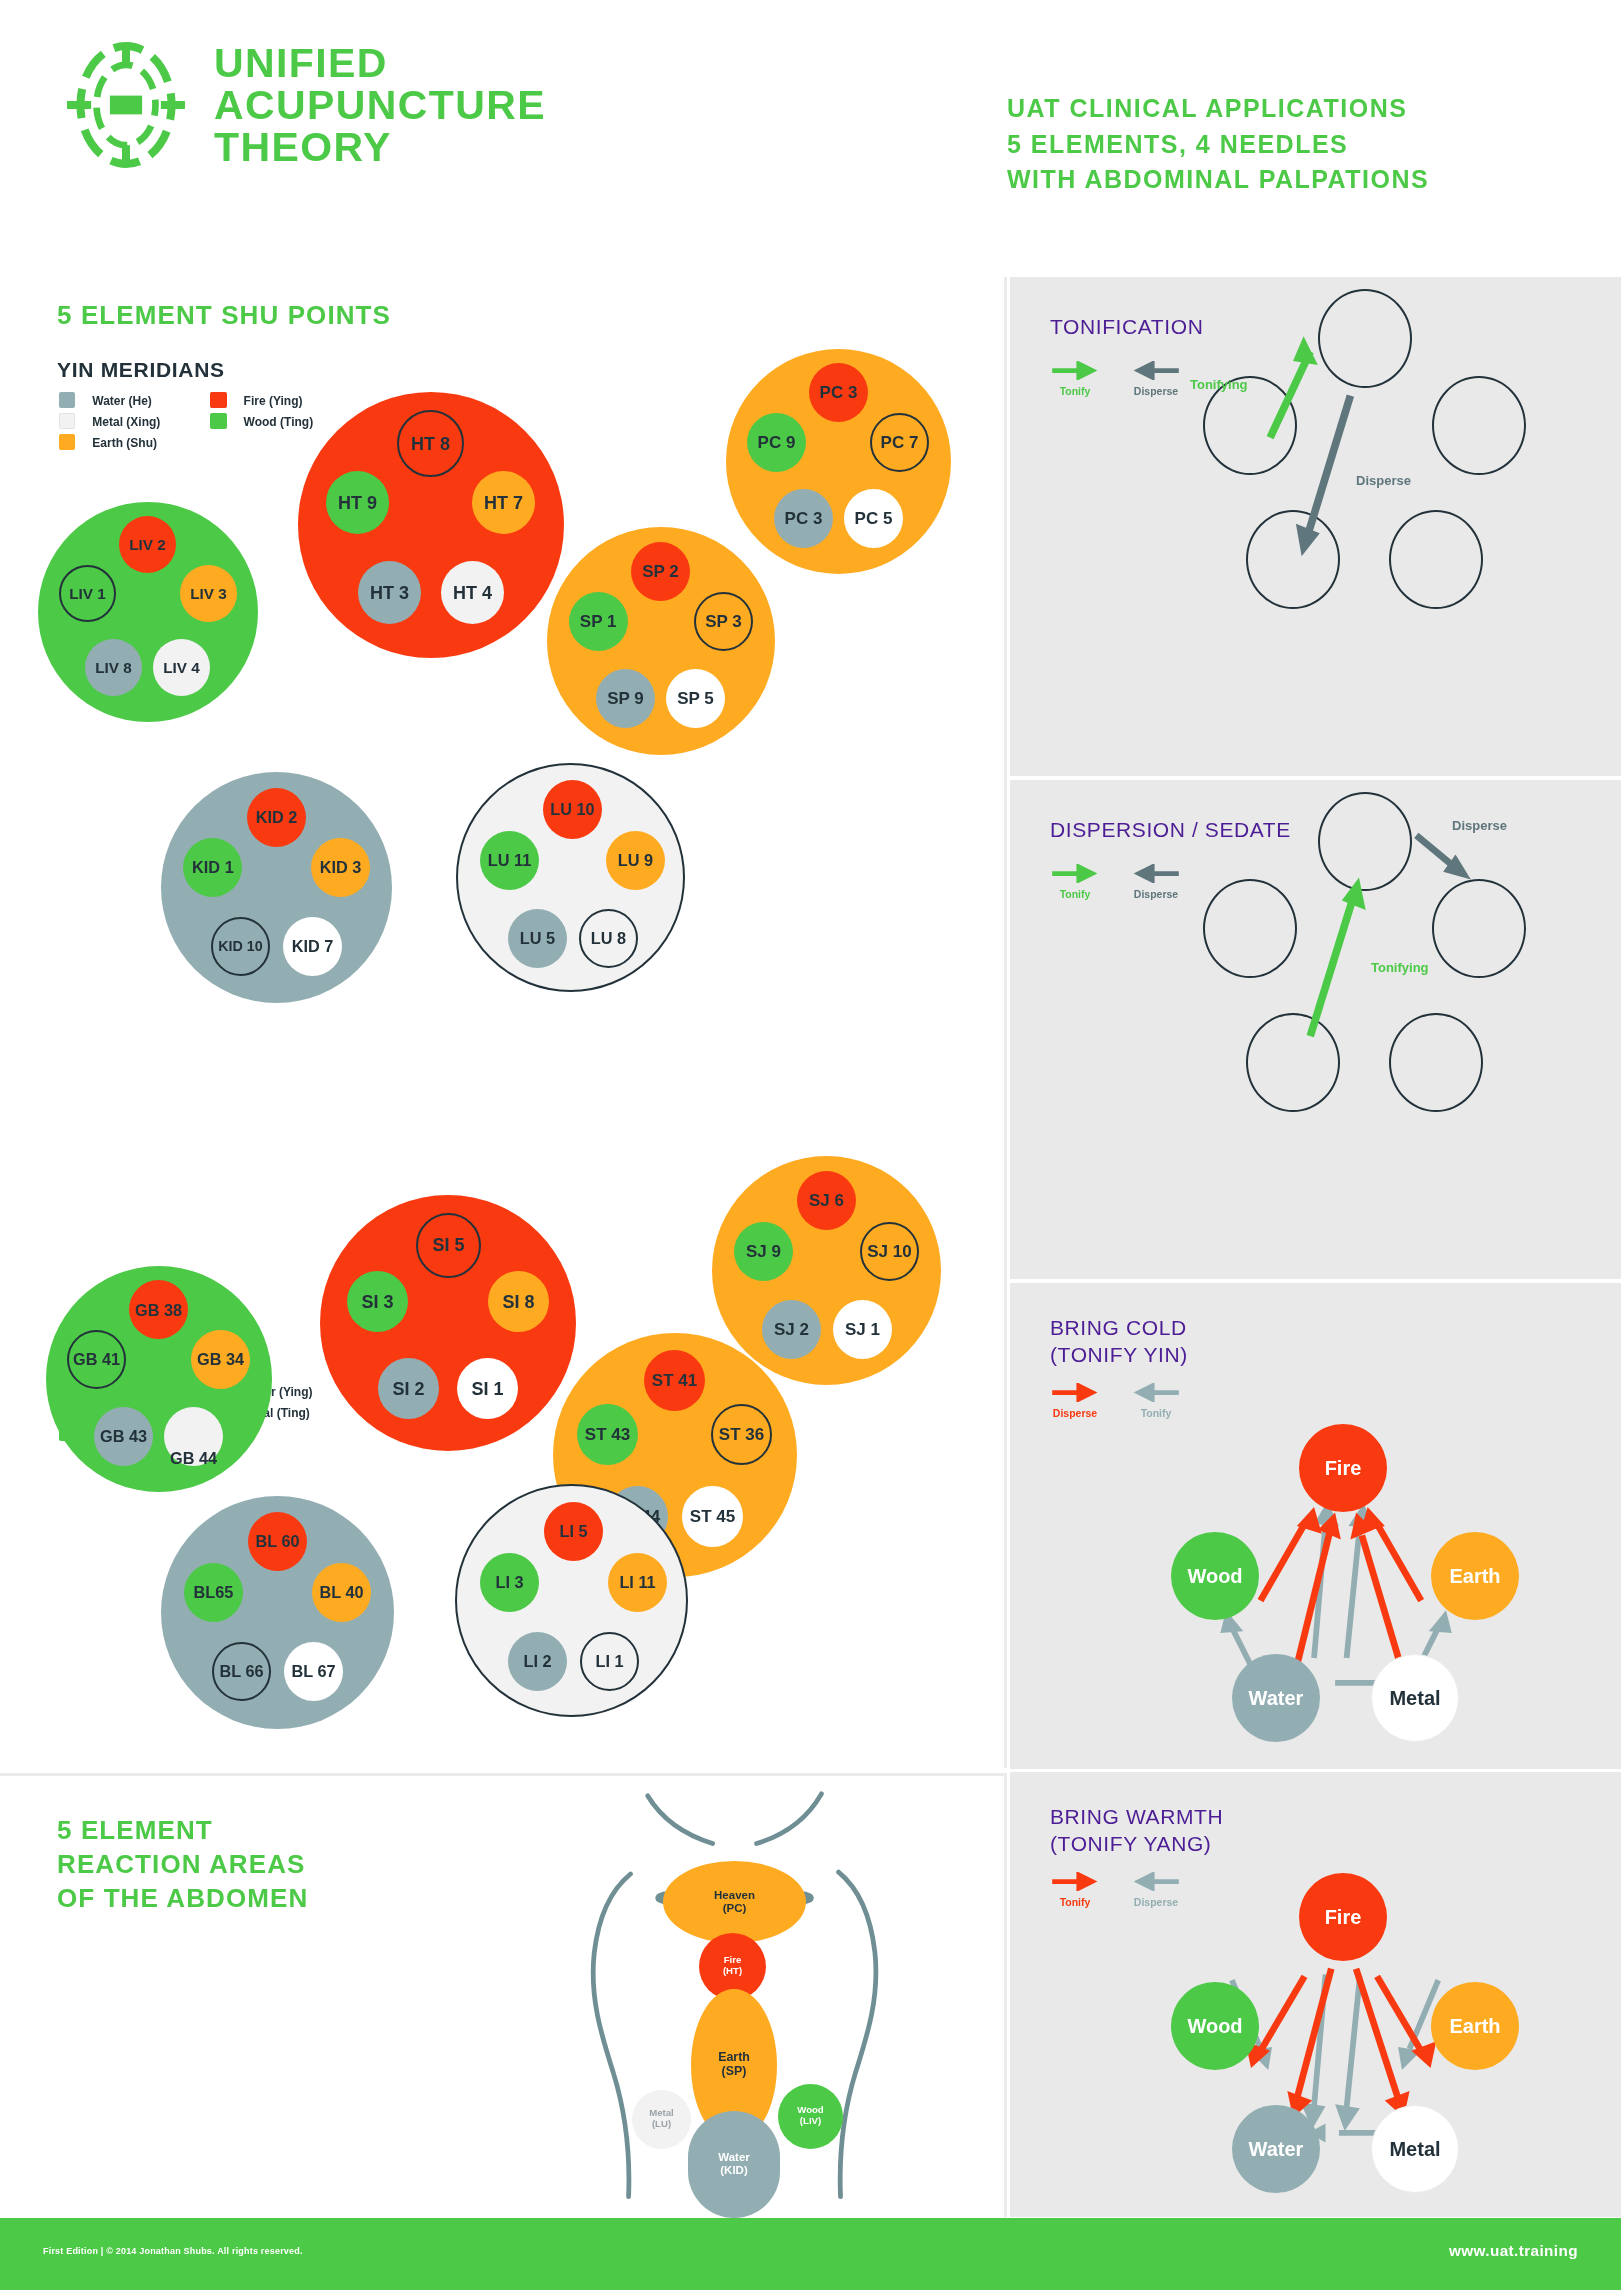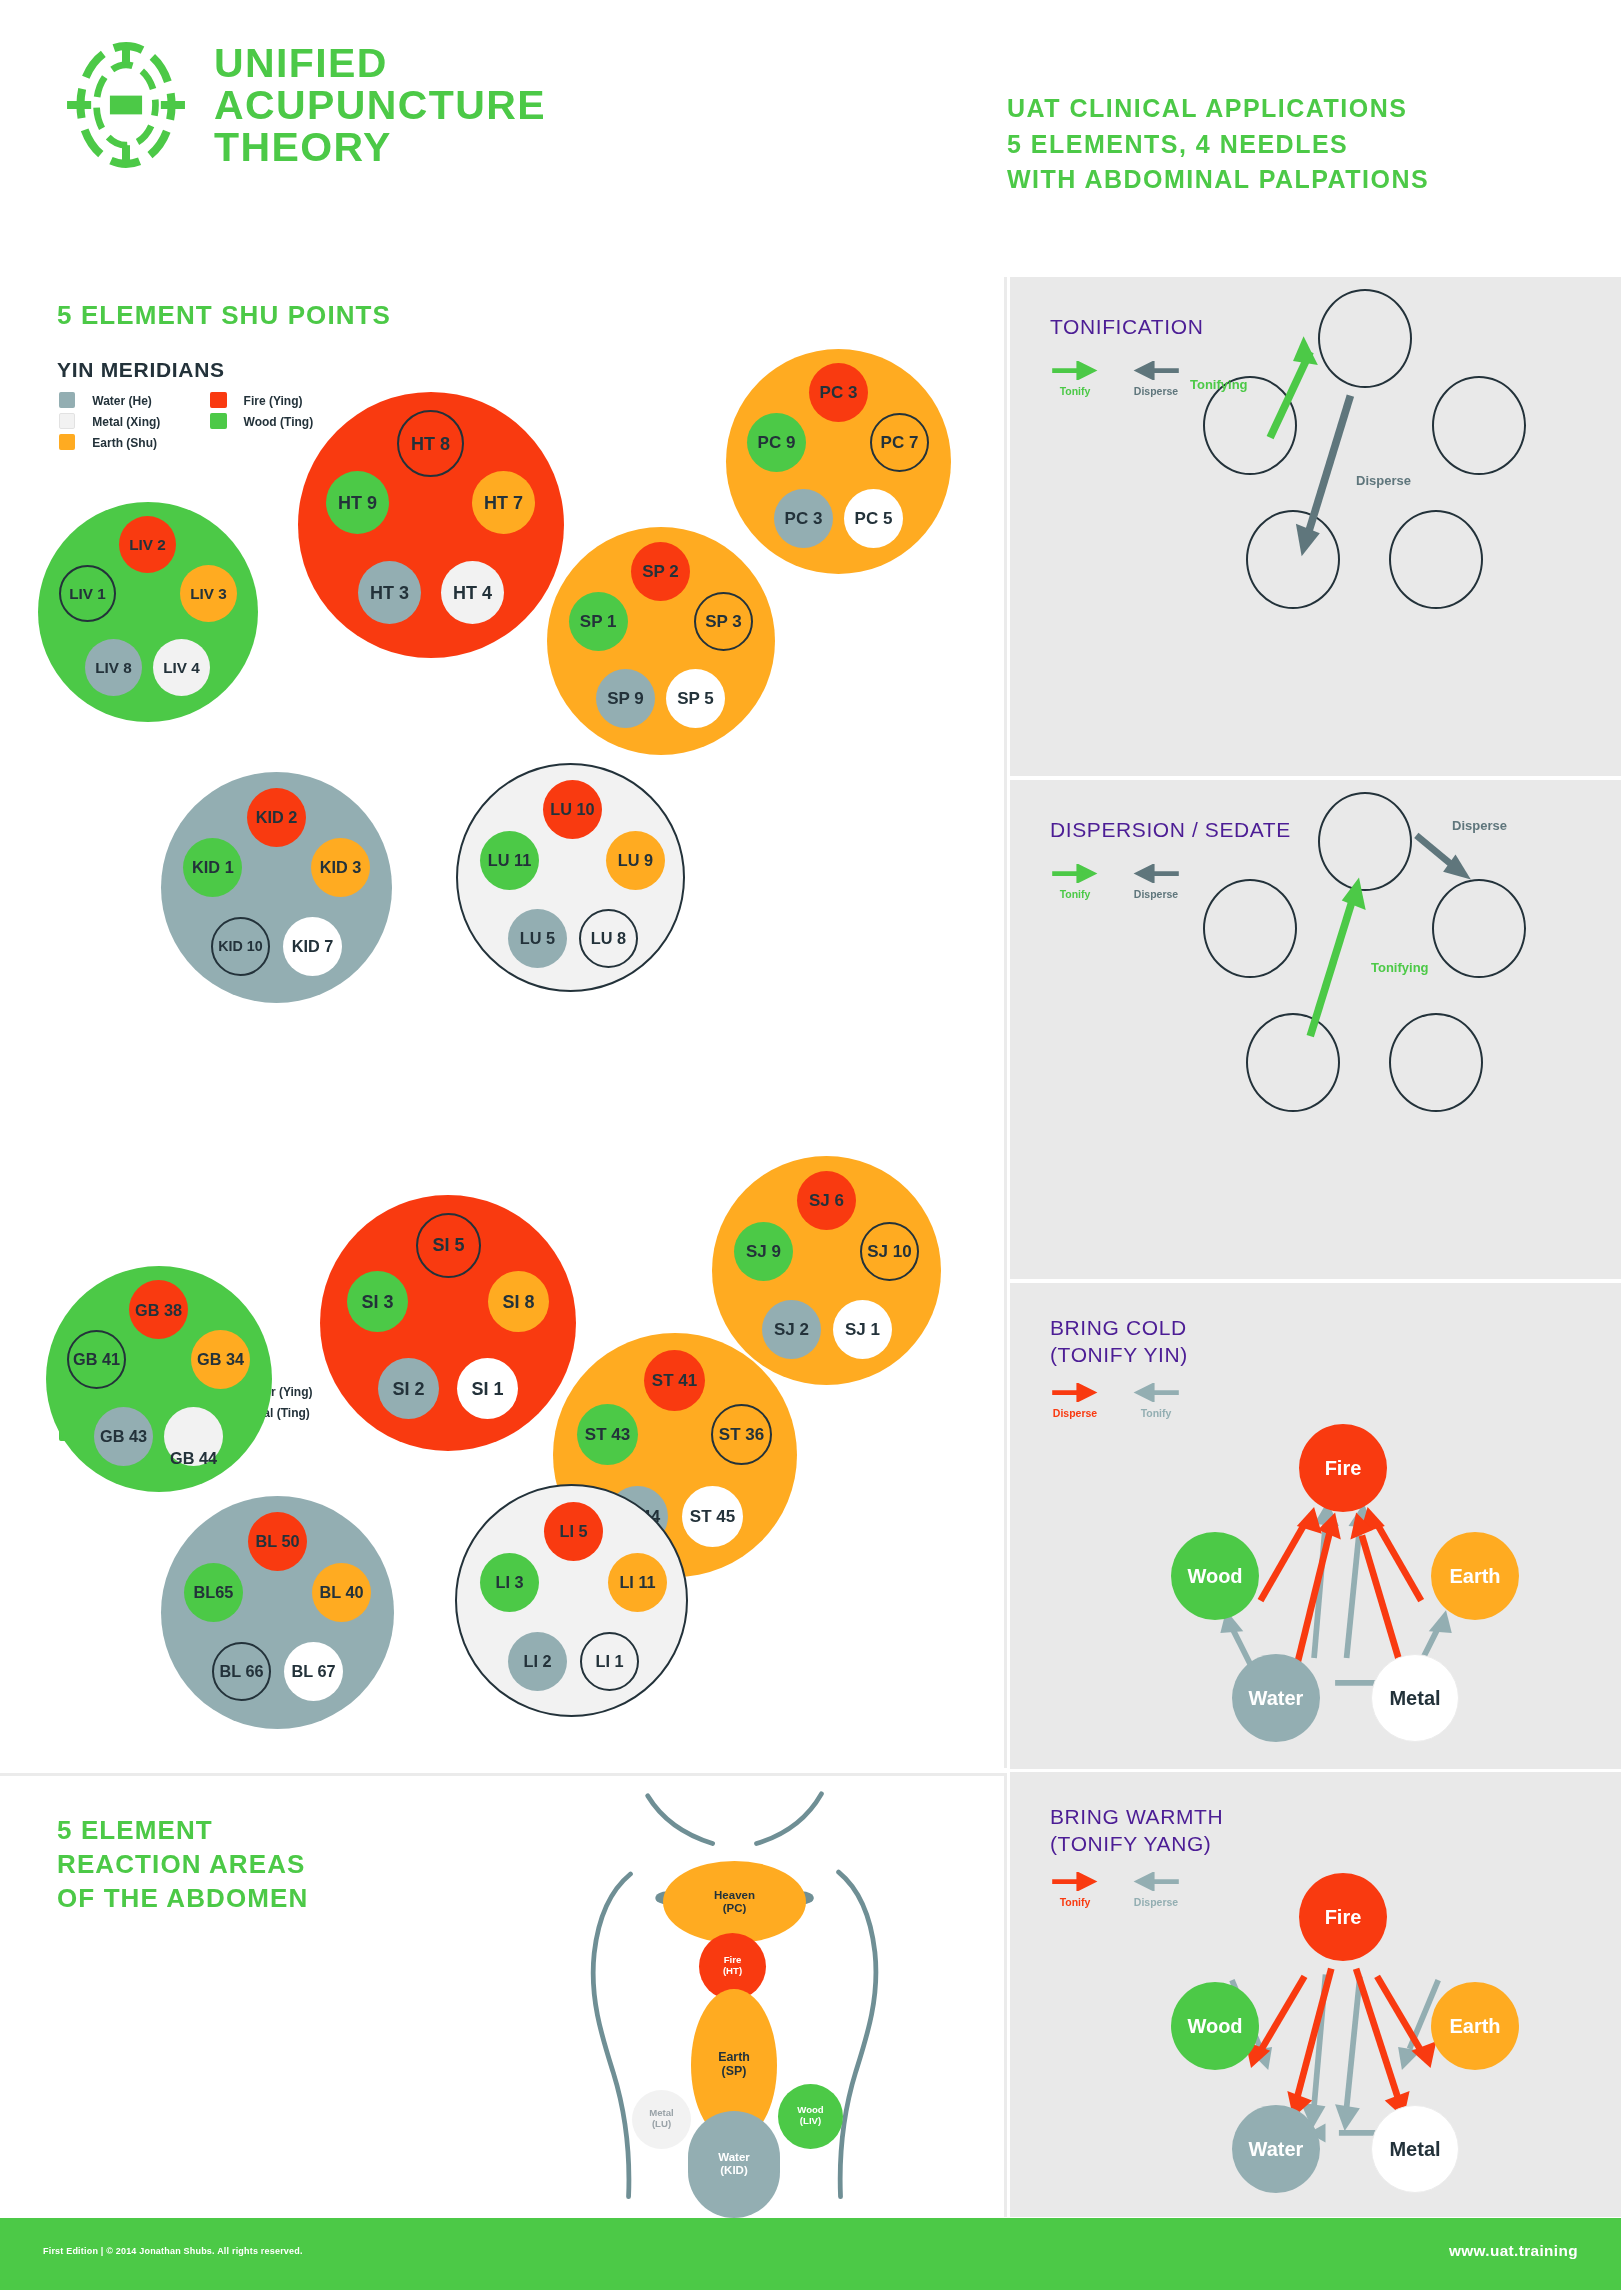--- a/index.html
+++ b/index.html
@@ -326,21 +326,21 @@
           </div>
           <div class="pt" style="left: 54px; top: 153px; width: 61px; height: 61px; font-size: 17px; background: rgb(147, 174, 178);">
             <span>ST 44</span>
           </div>
           <div class="pt" style="left: 129px; top: 153px; width: 61px; height: 61px; font-size: 17px; background: rgb(255, 255, 255);">
             <span>ST 45</span>
           </div>
         </div>
         <div class="mer" style="left: 161px; top: 1219px; width: 233px; height: 233px; background: rgb(147, 174, 178);">
           <div class="pt" style="left: 87px; top: 16px; width: 59px; height: 59px; font-size: 16.3px; background: rgb(249, 58, 16);">
-            <span>BL 50</span>
+            <span>BL 60</span>
           </div>
           <div class="pt" style="left: 23px; top: 67px; width: 59px; height: 59px; font-size: 16.3px; background: rgb(76, 201, 71);">
             <span>BL65</span>
           </div>
           <div class="pt" style="left: 151px; top: 67px; width: 59px; height: 59px; font-size: 16.3px; background: rgb(255, 171, 33);">
             <span>BL 40</span>
           </div>
           <div class="pt ring" style="left: 51px; top: 146px; width: 59px; height: 59px; font-size: 16.3px;">
             <span>BL 66</span>
           </div>

